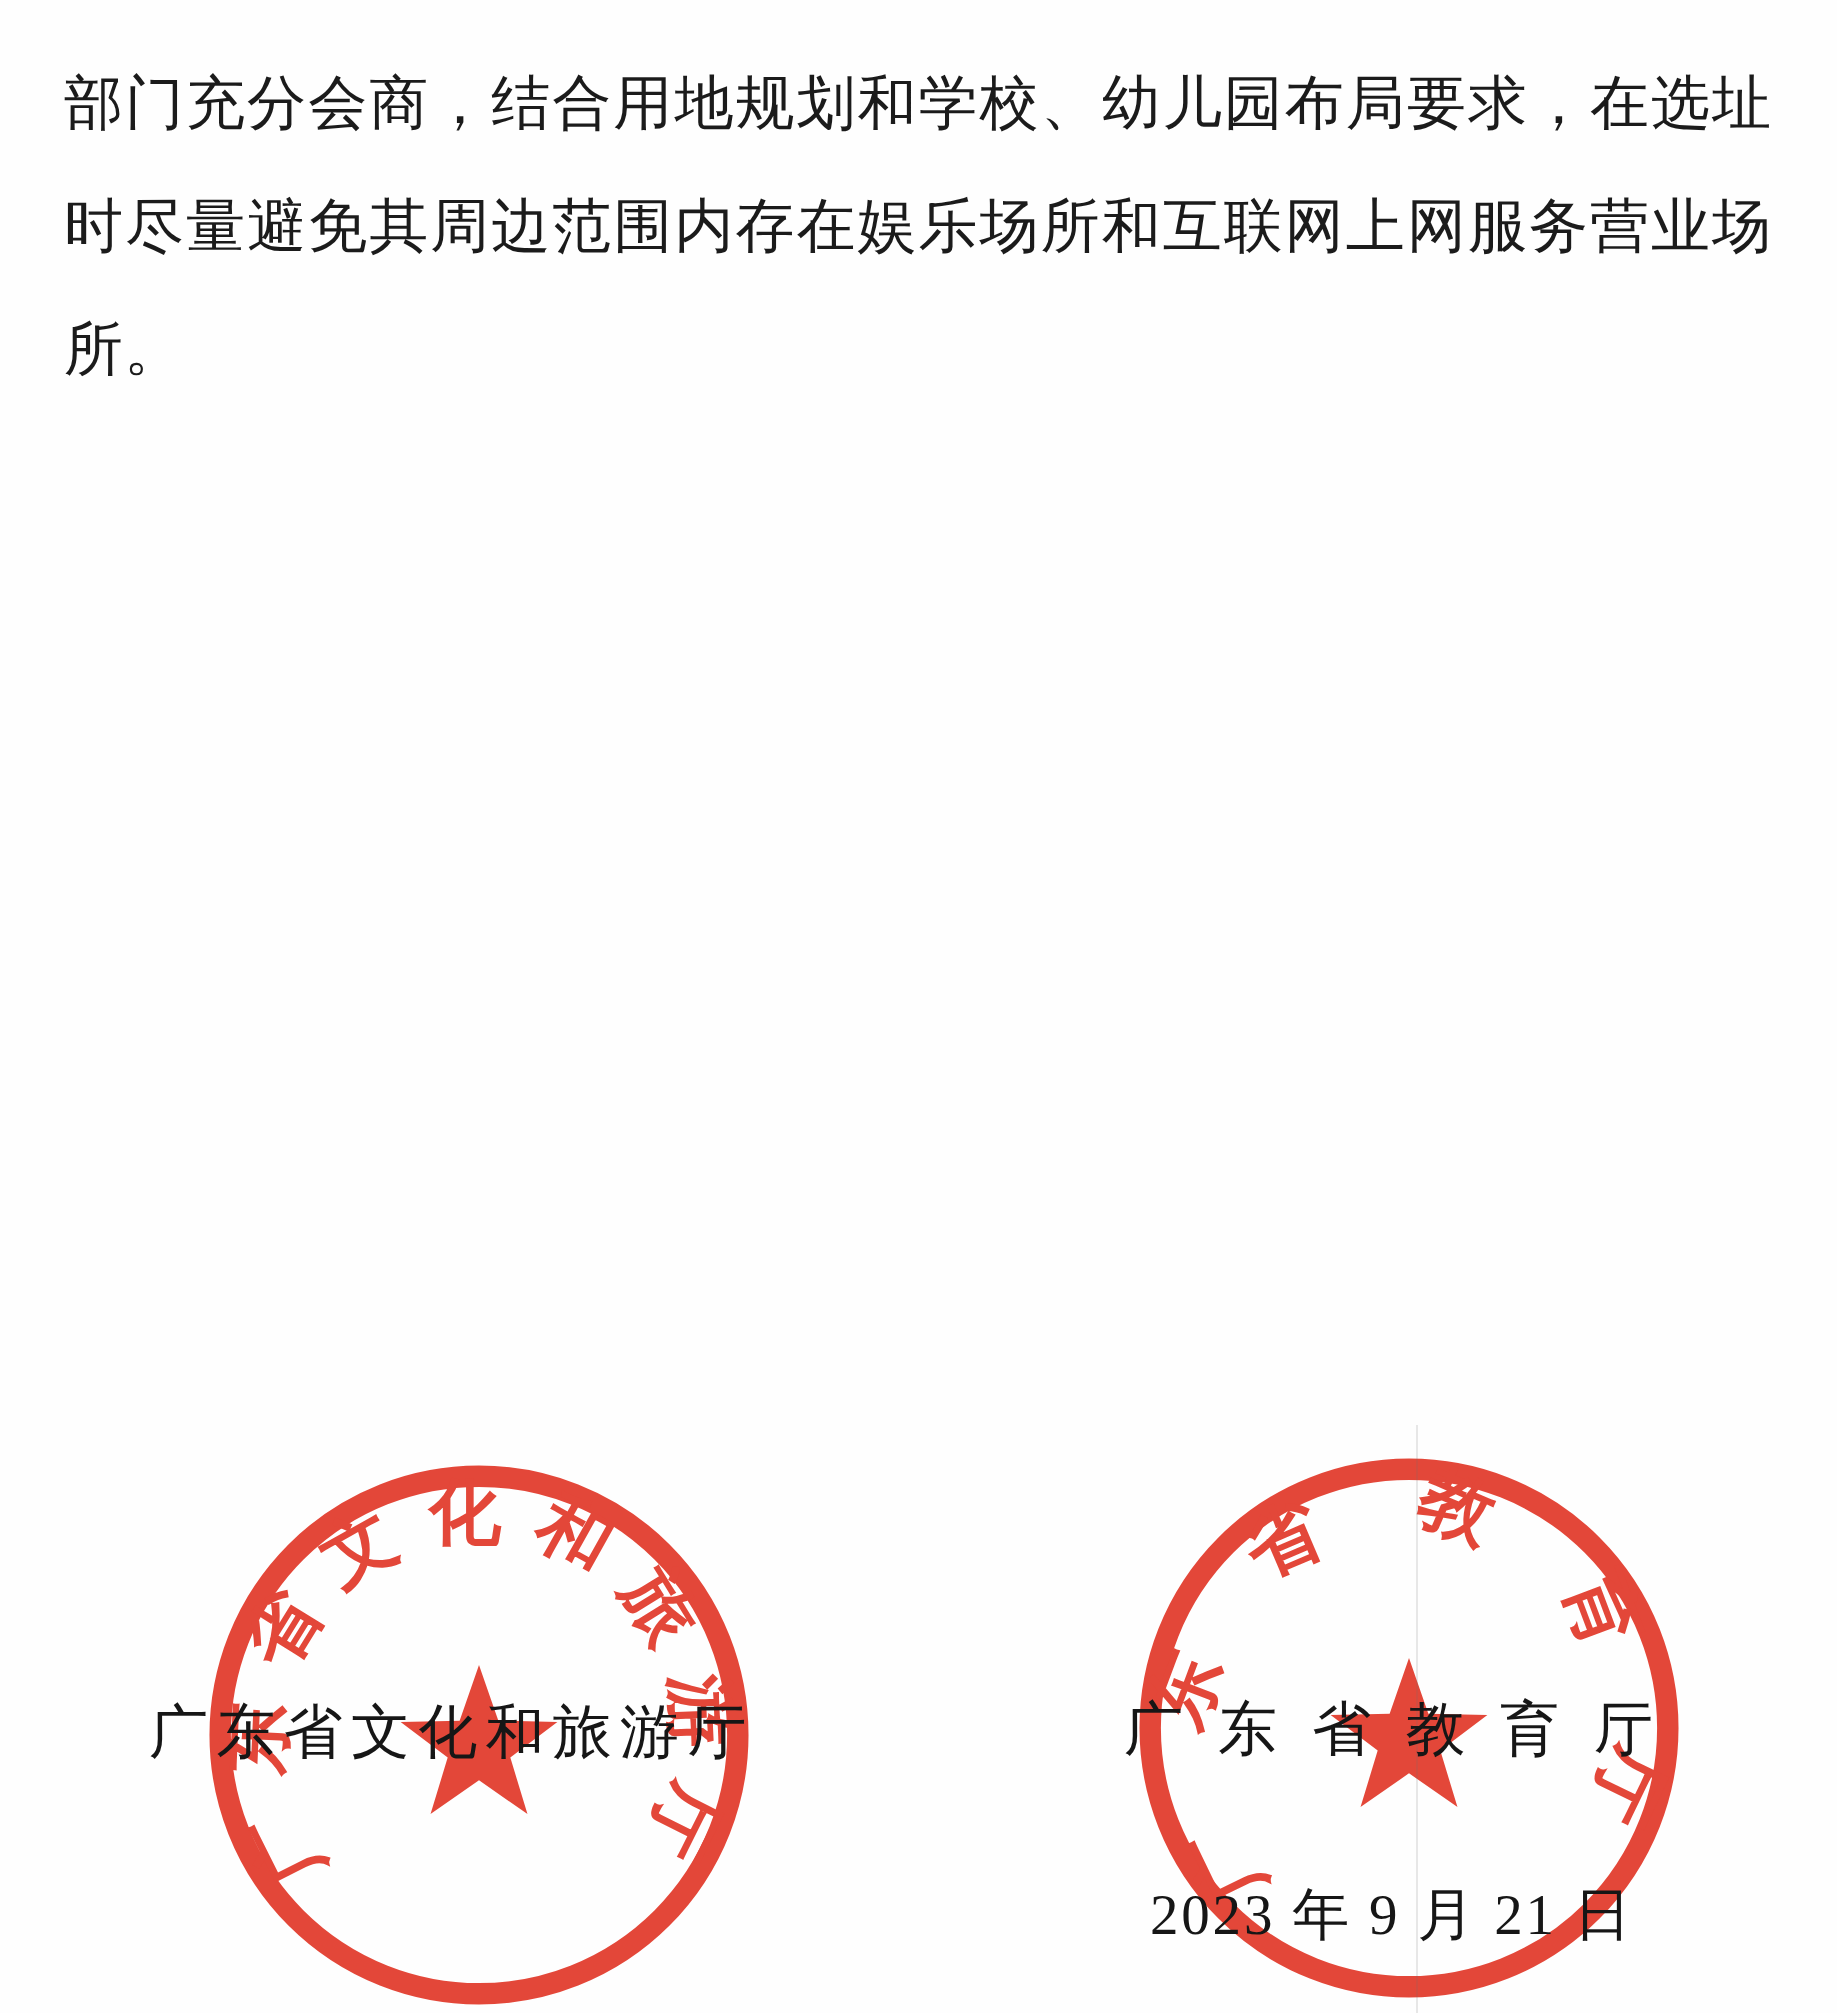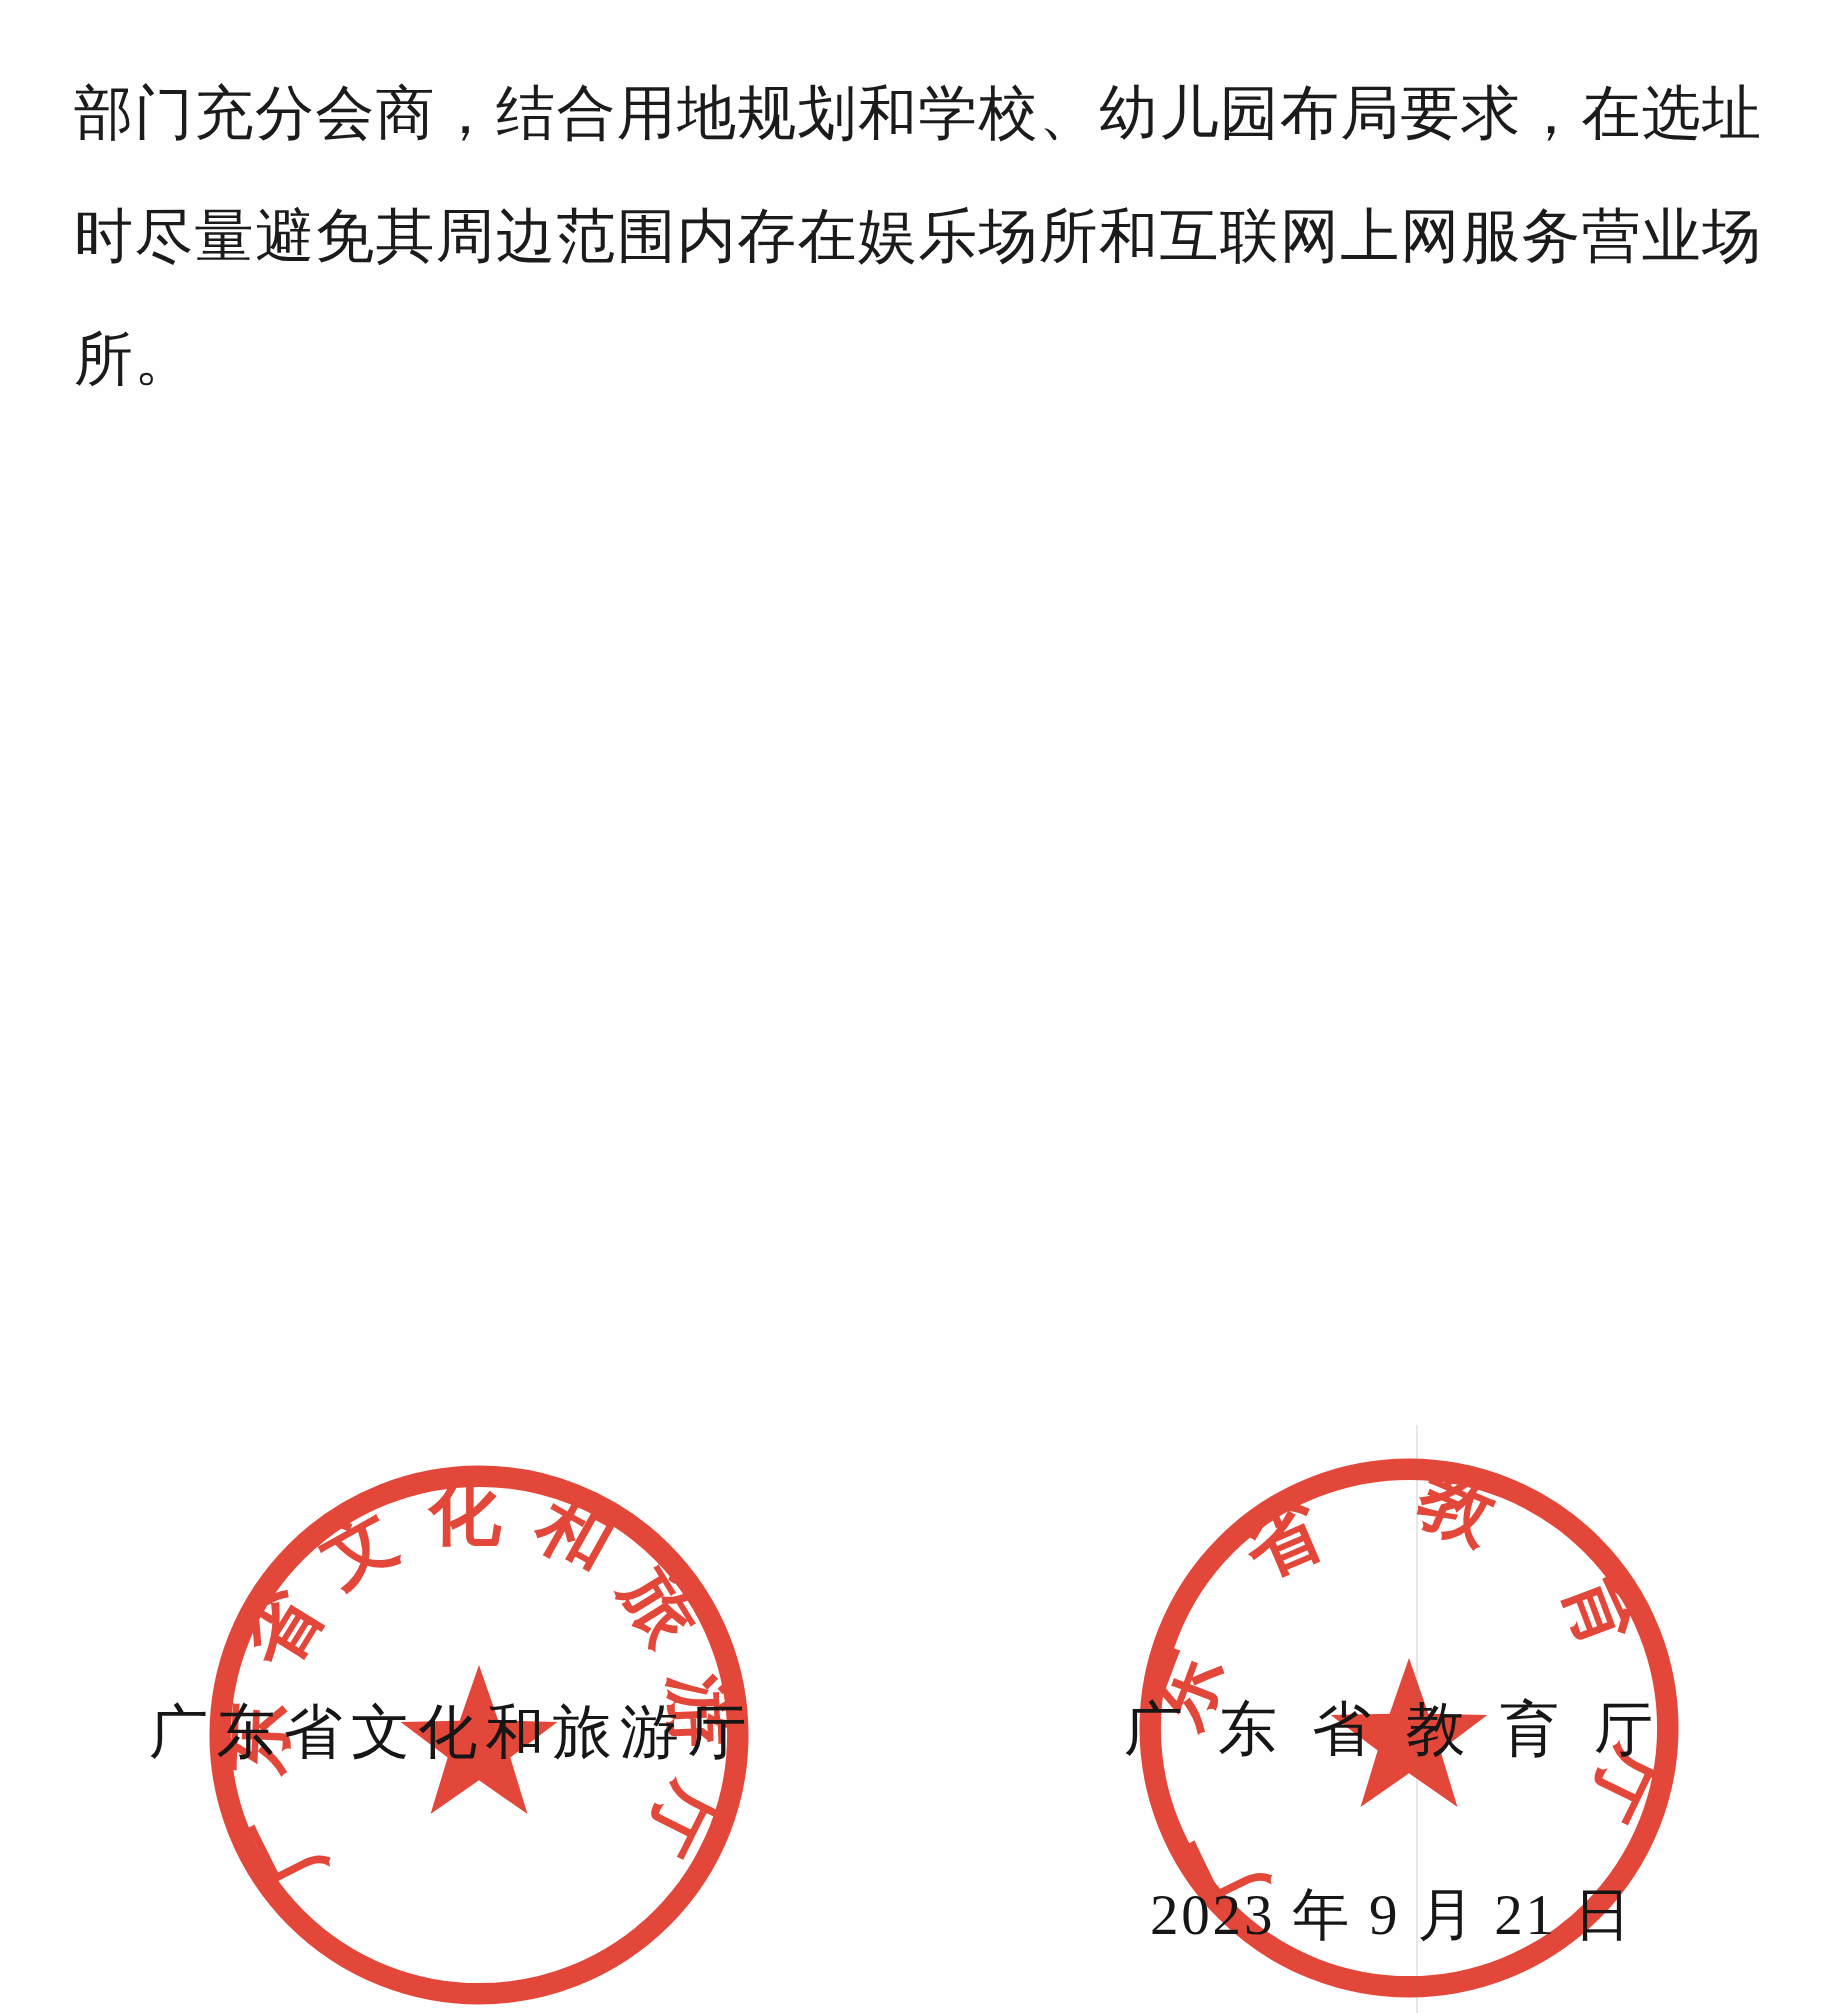--- a/index.html
+++ b/index.html
@@ -16,21 +16,21 @@
     left: 64px;
     top: 42px;
     width: 1708px;
     font-size: 59px;
     line-height: 123px;
     letter-spacing: 0.9px;
     color: #1b1b1b;
     text-align: justify;
     text-justify: inter-character;
   }
-  .para { margin: 10px; }
+  .para { margin: 0; }
   .para.indent { text-indent: 118px; }
   .sec-head {
     font-family: "Liberation Sans", "DejaVu Sans", sans-serif;
     font-weight: 700;
   }
   
   .seal {
     position: absolute;
     opacity: 0.93;
   }

